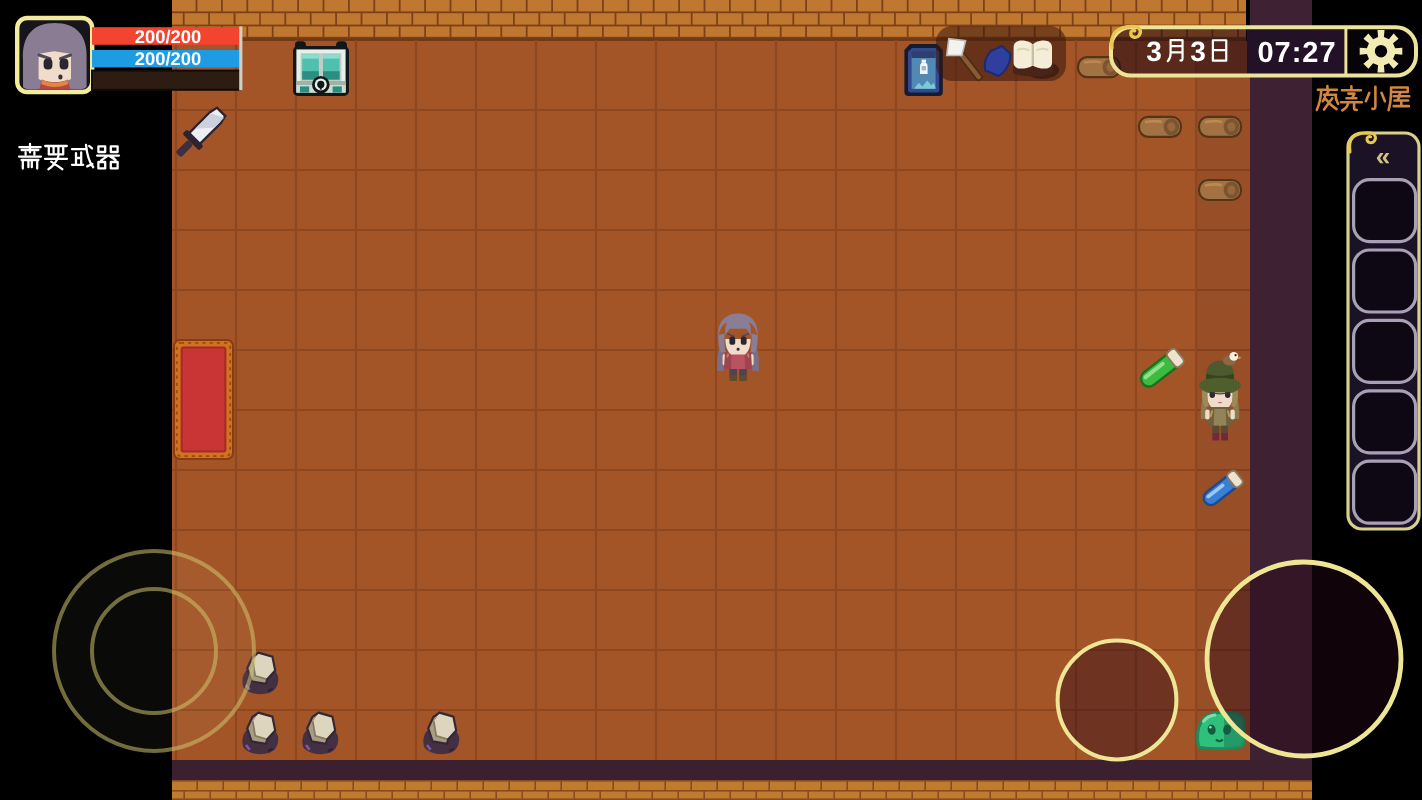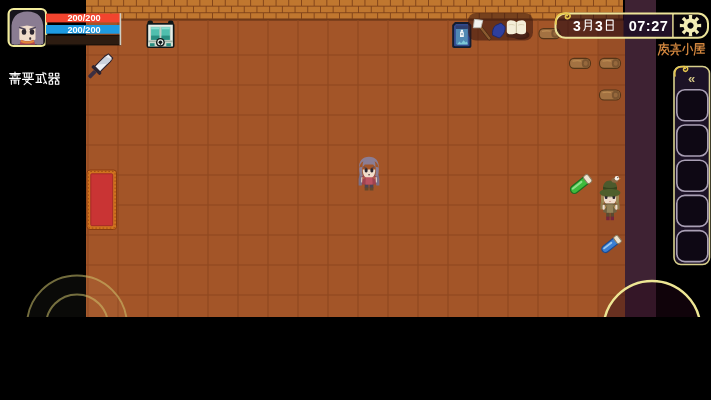--- a/index.html
+++ b/index.html
@@ -1,14 +1,14 @@
 <!DOCTYPE html>
 <html><head><meta charset="utf-8"><title>game</title><style>
 html,body{margin:0;padding:0;background:#000;}
-#stage{position:relative;width:711px;height:317px;overflow:hidden;background:#000;}
+#stage{position:relative;width:711px;height:400px;overflow:hidden;background:#000;}
 text{font-family:"Liberation Sans",sans-serif;}
 </style></head><body>
 <div id="stage">
 <svg width="711" height="400" viewBox="0 0 711 400" shape-rendering="auto">
 
 <rect x="0" y="0" width="711" height="400" fill="#000000"></rect>
 
 <g>
         <rect x="86" y="0" width="537" height="20.5" fill="#7d4119"></rect>
 <rect x="86.0" y="0.0" width="11.8" height="5.7" fill="#c0772f"></rect>

